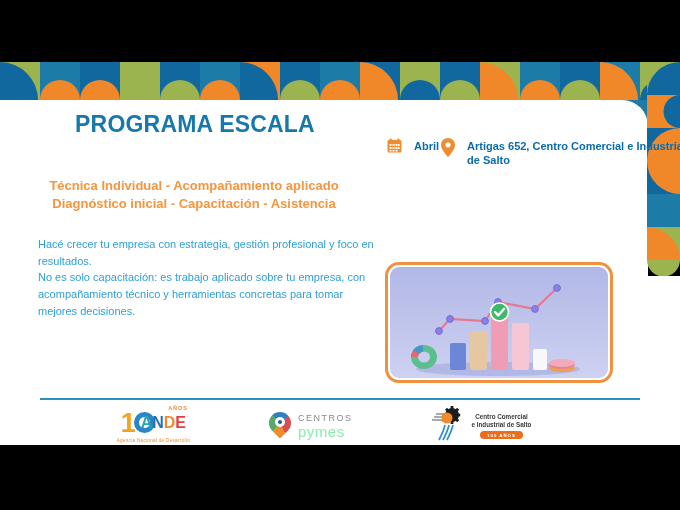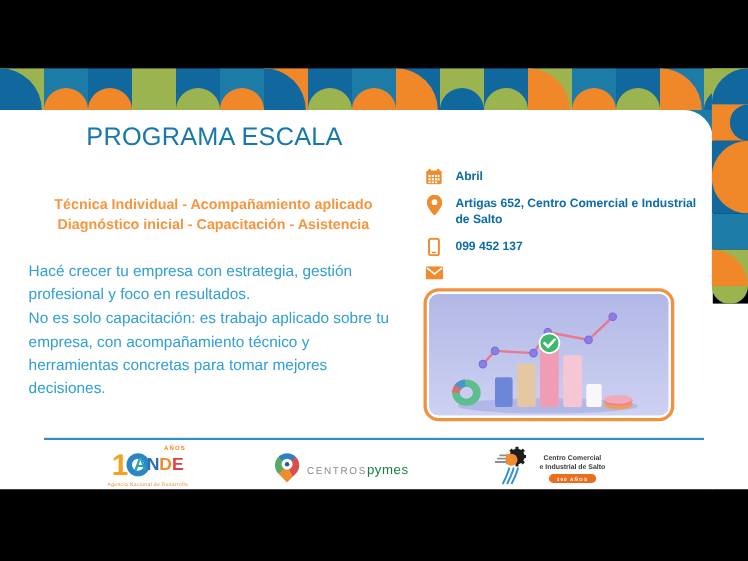--- a/index.html
+++ b/index.html
@@ -12,28 +12,28 @@
   .strip{position:absolute;right:0;top:62px;width:33px;height:214px;z-index:3;}
 
   
   .card{position:absolute;left:0;top:100px;width:648px;height:345px;background:#fff;border-top-right-radius:26px;z-index:2;}
   .white-patch{position:absolute;right:0;top:276px;width:33px;height:169px;background:#fff;z-index:2;}
   .bottom-black{position:absolute;left:0;top:445px;width:680px;height:65px;background:#000;z-index:5;}
 
   .content{position:absolute;inset:0;z-index:4;}
 
   .title{position:absolute;left:30px;top:112px;width:330px;text-align:center;
-         font-weight:normal;font-size:23px;line-height:1.12;color:#1778ab;letter-spacing:.2px;}
+         font-weight:bold;font-size:23px;line-height:1.12;color:#1778ab;letter-spacing:.2px;}
   .subtitle{position:absolute;left:14px;top:177px;width:360px;text-align:center;
          font-weight:bold;font-size:13px;line-height:1.35;color:#f6953e;}
-  .bodytext{position:absolute;left:26px;top:236px;width:336px;
-         font-size:14px;line-height:1.52;color:#2f9fd6;}
+  .bodytext{position:absolute;left:38px;top:236px;width:336px;
+         font-size:11px;line-height:1.52;color:#2f9fd6;}
   .bodytext p{margin:0;}
 
-  .contact{position:absolute;left:386px;top:153px;width:252px;display:flex;flex-direction:column;}
+  .contact{position:absolute;left:386px;top:138px;width:252px;display:flex;flex-direction:row;}
   .crow{display:flex;align-items:flex-start;margin-bottom:9px;}
   .cicon{width:17px;flex:0 0 17px;margin-right:11px;display:flex;justify-content:center;}
   .ctext{font-size:11px;font-weight:bold;color:#0b6cab;line-height:1.3;padding-top:1px;}
 
   .illus{position:absolute;left:385px;top:262px;width:228px;height:121px;background:#fff;
          border:3px solid #f0913f;border-radius:14px;padding:2px;}
   .illus-inner{width:100%;height:100%;border-radius:9px;overflow:hidden;}
 
   .divider{position:absolute;left:40px;top:398px;width:600px;height:2px;background:#2e90c2;}
 
@@ -49,23 +49,23 @@
   .ande-letters{display:flex;margin-left:-14px;font-size:16px;font-weight:bold;}
   .ande-tag{font-size:4.6px;color:#f08c2e;margin-top:2px;letter-spacing:.3px;}
 
   
   .l-centros{display:flex;align-items:center;gap:6px;}
   .pin-wrap{width:24px;height:30px;position:relative;}
   .pin{position:absolute;left:1px;top:1px;width:22px;height:22px;border-radius:50% 50% 50% 0;
        transform:rotate(-45deg);background:conic-gradient(#2f7fc1 0 25%,#d94f4f 25% 55%,#f08c2e 55% 75%,#59a867 75% 100%);}
   .pin-hole{position:absolute;left:7px;top:6px;width:10px;height:10px;background:#fff;border-radius:50%;}
   .pin-dot{position:absolute;left:10px;top:9px;width:4px;height:4px;background:#1b5e8f;border-radius:50%;}
-  .centros-txt{display:flex;flex-direction:row;line-height:1;align-items:flex-end;}
+  .centros-txt{display:flex;flex-direction:column;line-height:1;}
   .centros-top{font-size:9px;letter-spacing:1.5px;color:#8a8a8a;}
-  .centros-bottom{font-size:12px;color:#15803d;margin-top:1px;letter-spacing:.5px;}
+  .centros-bottom{font-size:15px;color:#86efac;margin-top:1px;letter-spacing:.5px;}
 
   
   .l-ccis{display:flex;align-items:center;gap:7px;}
   .ccis-txt{display:flex;flex-direction:column;align-items:center;}
   .ccis-line{font-size:6.3px;font-weight:bold;color:#3a3a3a;line-height:1.25;}
   .ccis-badge{margin-top:3px;background:#e96e1e;color:#fff;font-size:4.3px;font-weight:bold;
               letter-spacing:1px;padding:1.5px 7px;border-radius:5px;}
 </style>
 </head>
 <body>

